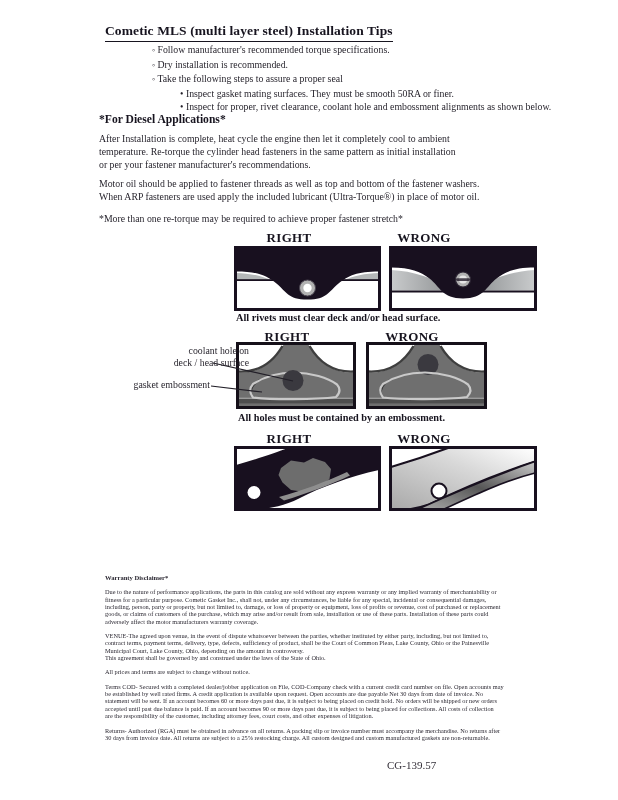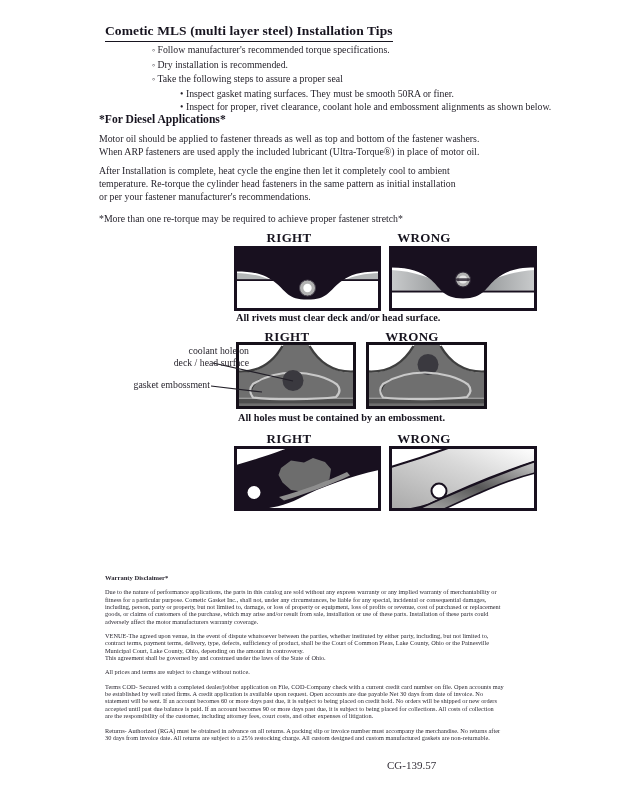--- a/index.html
+++ b/index.html
@@ -48,25 +48,25 @@
   <div class="tips">
     <div class="tip1">Follow manufacturer's recommended torque specifications.</div>
     <div class="tip1">Dry installation is recommended.</div>
     <div class="tip1">Take the following steps to assure a proper seal</div>
     <div class="tip2">Inspect gasket mating surfaces.  They must be smooth 50RA or finer.</div>
     <div class="tip2">Inspect for proper, rivet clearance, coolant hole and embossment alignments as shown below.</div>
   </div>
 
   <div class="diesel">
     <h2>*For Diesel Applications*</h2>
-    <p>Motor oil should be applied to fastener threads as well as top and bottom of the fastener washers.
-When ARP fasteners are used apply the included lubricant (Ultra-Torque®) in place of motor oil.</p>
     <p>After Installation is complete, heat cycle the engine then let it completely cool to ambient
 temperature. Re-torque the cylinder head fasteners in the same pattern as initial installation
 or per your fastener manufacturer's recommendations.</p>
+    <p>Motor oil should be applied to fastener threads as well as top and bottom of the fastener washers.
+When ARP fasteners are used apply the included lubricant (Ultra-Torque®) in place of motor oil.</p>
     <p class="note">*More than one re-torque may be required to achieve proper fastener stretch*</p>
   </div>
 
   <div class="fig-label" style="left:229px;top:230px">RIGHT</div>
   <div class="fig-label" style="left:364px;top:230px">WRONG</div>
 
   <svg class="panel" style="left:234px;top:246px" width="147" height="65" viewBox="0 0 147 65">
     <rect width="147" height="65" fill="#ffffff"></rect>
     <path d="M2,27 C16,27.3 28,30 38,34.5 L2,34.5 Z" fill="#b4b7b8"></path>
     <path d="M145,27 C131,27.3 119,30 109,34.5 L145,34.5 Z" fill="#b4b7b8"></path>

